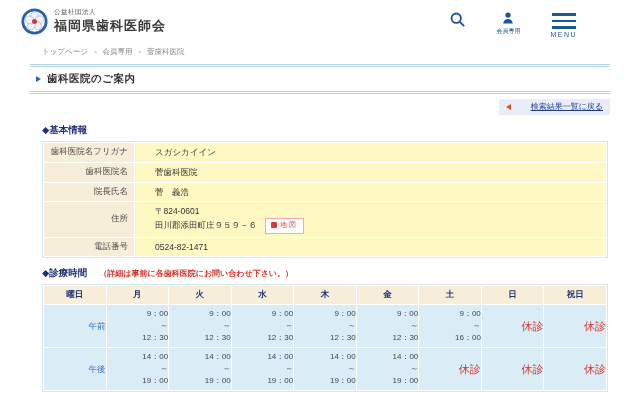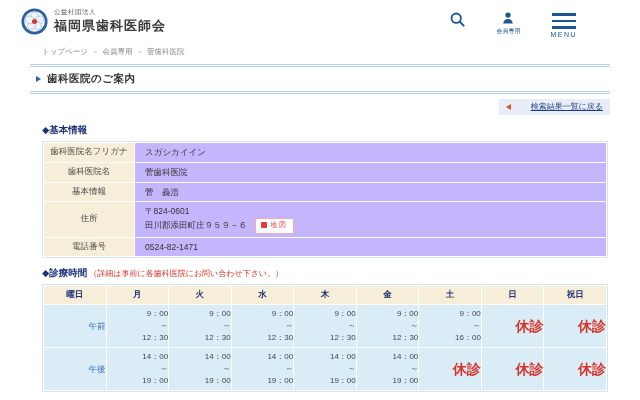--- a/index.html
+++ b/index.html
@@ -31,38 +31,38 @@
     padding:5px 6px; display:flex; align-items:center; gap:6px; }
   .title-arrow { width:0; height:0; border-left:5px solid #2a63ad;
     border-top:3.5px solid transparent; border-bottom:3.5px solid transparent; }
   .page-title { font-size:10.5px; font-weight:bold; color:#333; letter-spacing:.5px; }
   .back-row { display:flex; justify-content:flex-end; margin-top:5px; }
   .back-link { background:#e9edf7; padding:2px 7px 3px; display:flex; align-items:center; gap:20px; cursor:pointer; }
   .back-arrow { width:0; height:0; border-right:5px solid #d9542b;
     border-top:3.5px solid transparent; border-bottom:3.5px solid transparent; }
   .back-txt { font-size:8px; color:#1f3c87; text-decoration:underline; }
   .section-heading { font-size:9.5px; font-weight:bold; color:#1f3177; margin:9px 0 4px 12px; }
-  .note { color:#d9342b; font-weight:normal; font-size:8px; margin-left:2px; }
+  .note { color:#d9342b; font-weight:bold; font-size:8px; margin-left:12px; }
   
   table { border-collapse:separate; border-spacing:1px; background:#fff;
     margin-left:12px; width:566px; border:1px solid #d2e5f1; }
-  table.info th { background:#f7eed9; font-weight:normal; text-align:center; font-size:8.5px;
+  table.info th { background:#f7eed9; font-weight:normal; text-align:right; font-size:8.5px;
     color:#4a4a4a; padding:3px 6px; width:90px; vertical-align:middle; }
-  table.info td { background:#c4b5fd; font-size:8.5px; color:#333; padding:3px 10px; line-height:1.5; }
+  table.info td { background:#fef9c3; font-size:8.5px; color:#333; padding:3px 20px; line-height:1.5; }
   .map-button { display:inline-flex; align-items:center; gap:3px; border:1px solid #f3aab6;
     background:#fff; padding:1px 5px 2px; margin-left:8px; cursor:pointer; vertical-align:middle; }
   .map-icon { width:6px; height:6px; background:#e03a3a; border-radius:1px; }
   .map-txt { font-size:7px; color:#e03a3a; letter-spacing:2px; }
   table.schedule { table-layout:fixed; }
   table.schedule th { background:#f7eed9; font-size:8.5px; color:#1f3177; font-weight:bold;
     padding:3px 0; text-align:center;margin-left:44px; }
   table.schedule td { background:#daecf6; font-size:8px; color:#44445a; text-align:right;
     height:42px; vertical-align:middle; line-height:1.5; }
   table.schedule td.rowlabel { color:#3a6bc4; font-size:8.5px; }
-  table.schedule td.closed { color:#d9342b; font-size:14px;font-weight:bold; }
+  table.schedule td.closed { color:#d9342b; font-size:11px; }
 </style>
 </head>
 <body>
 
 <header class="site-header" data-interactable="false">
   <div class="brand" data-interactable="true">
     <svg class="logo" data-interactable="false" viewBox="0 0 30 30">
       <circle cx="15" cy="15" r="13" fill="#fff" stroke="#2c5fa8" stroke-width="3"></circle>
       <g fill="#f0f4fa" stroke="#9fb6d4" stroke-width="0.8">
         <ellipse cx="15" cy="9.2" rx="4.2" ry="4.8"></ellipse>
@@ -124,21 +124,21 @@
       <tbody>
         <tr data-interactable="false">
           <th data-interactable="false">歯科医院名フリガナ</th>
           <td data-interactable="false">スガシカイイン</td>
         </tr>
         <tr data-interactable="false">
           <th data-interactable="false">歯科医院名</th>
           <td data-interactable="false">菅歯科医院</td>
         </tr>
         <tr data-interactable="false">
-          <th data-interactable="false">基本情報</th>
+          <th data-interactable="false">院長氏名</th>
           <td data-interactable="false">菅　義浩</td>
         </tr>
         <tr data-interactable="false">
           <th data-interactable="false">住所</th>
           <td data-interactable="false">
             <div data-interactable="false">〒824-0601</div>
             <div data-interactable="false">田川郡添田町庄９５９－６<span class="map-button" data-interactable="true">
                 <i class="map-icon" data-interactable="false"></i>
                 <span class="map-txt" data-interactable="false">地図</span>
               </span></div>

